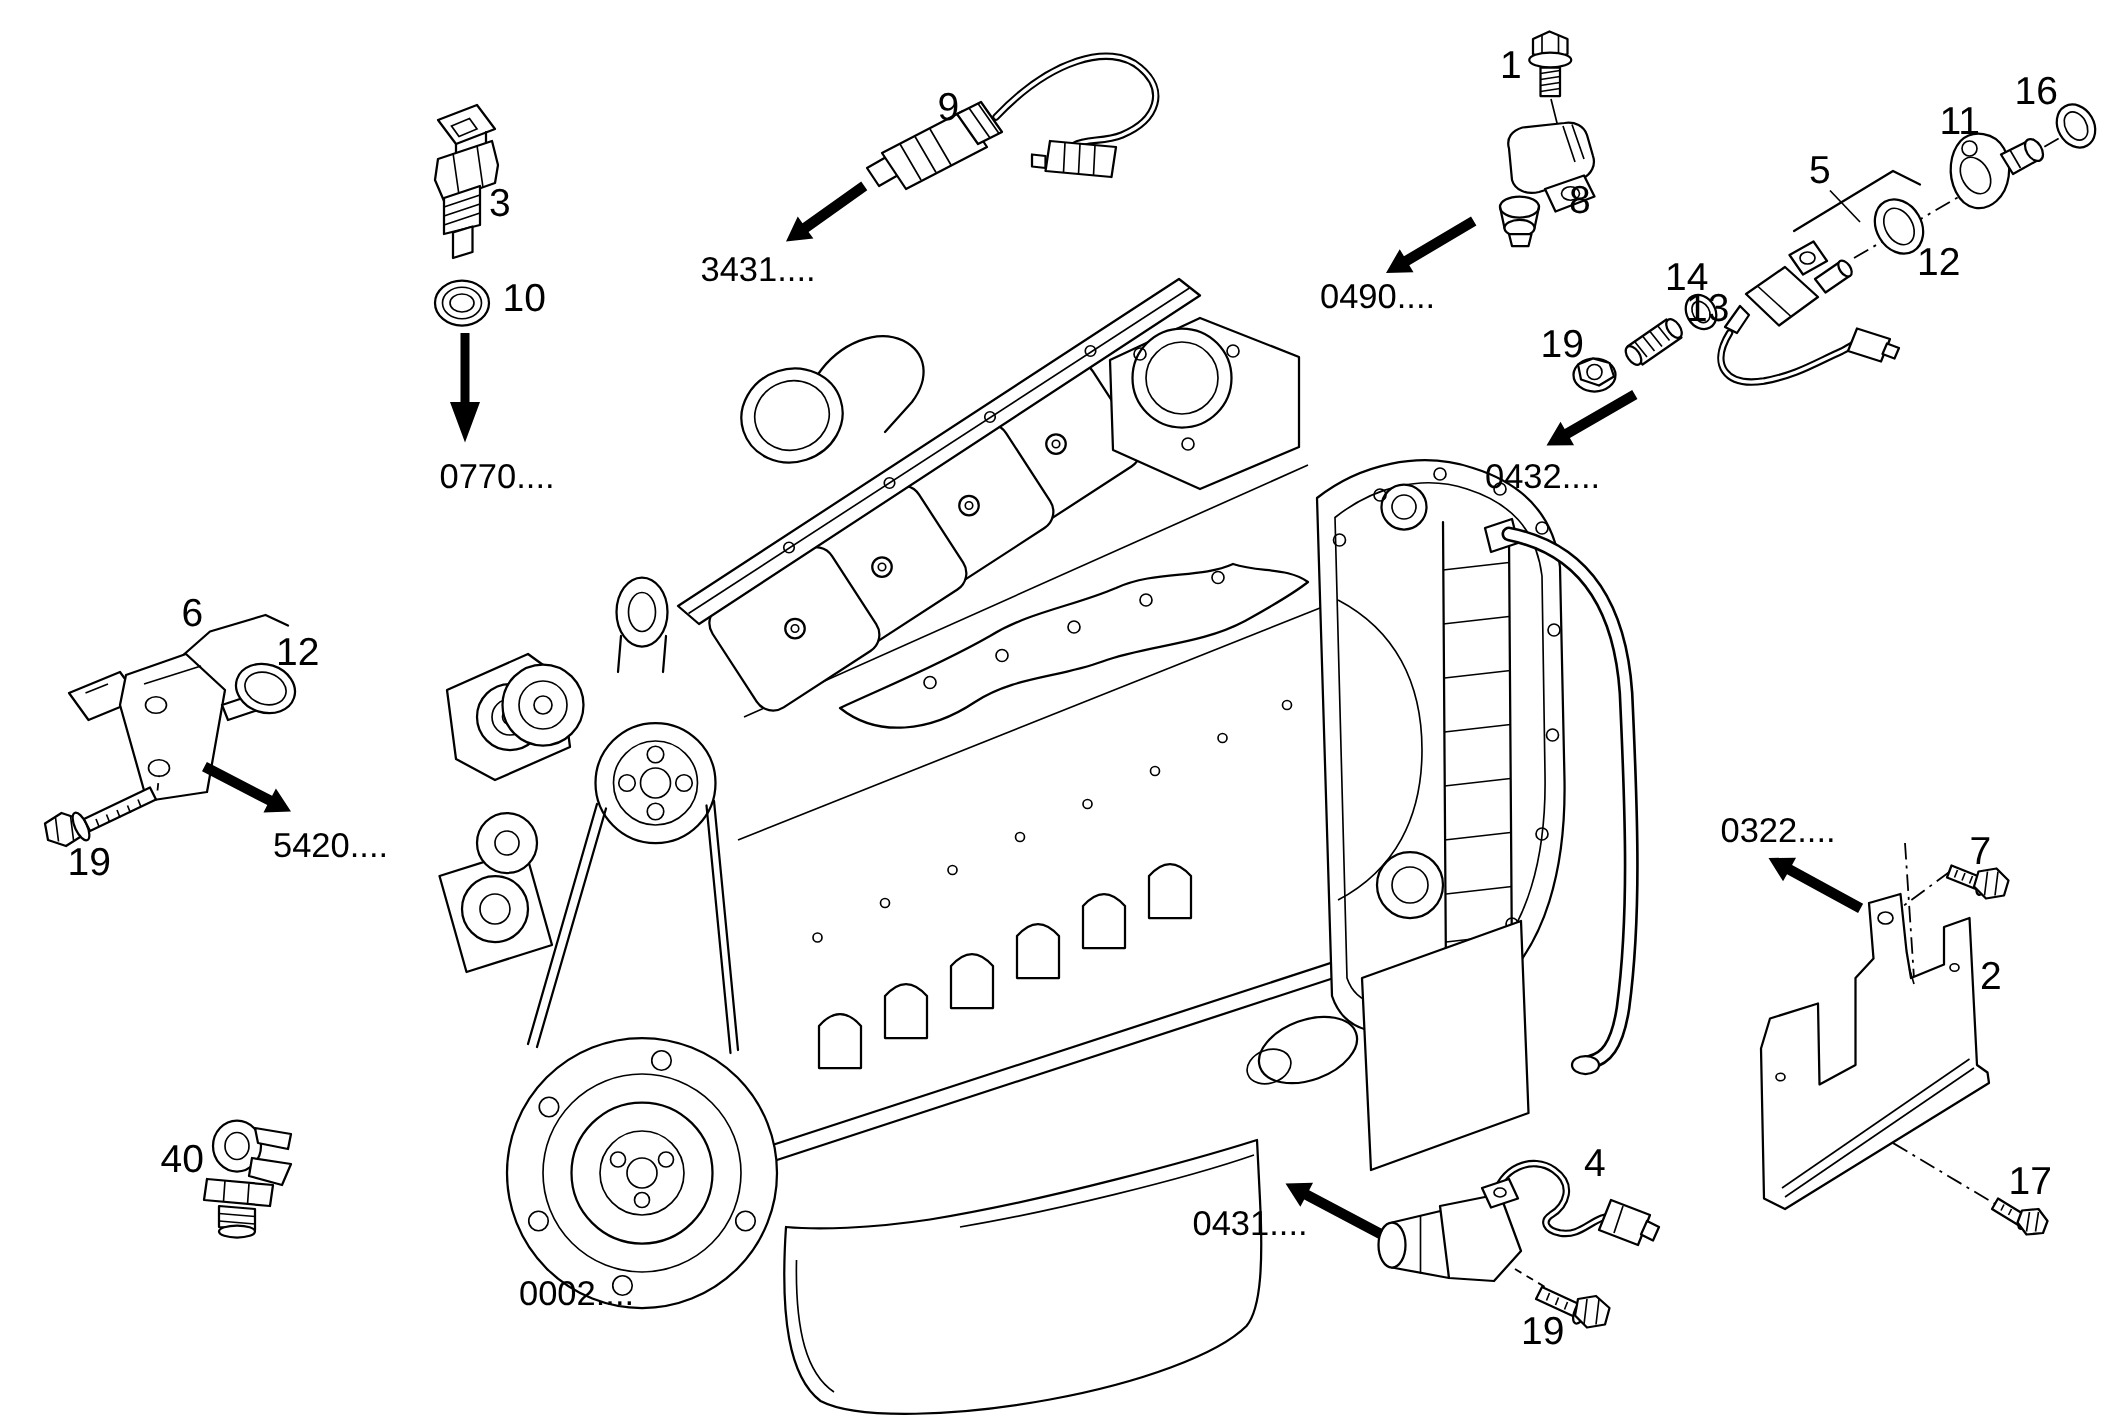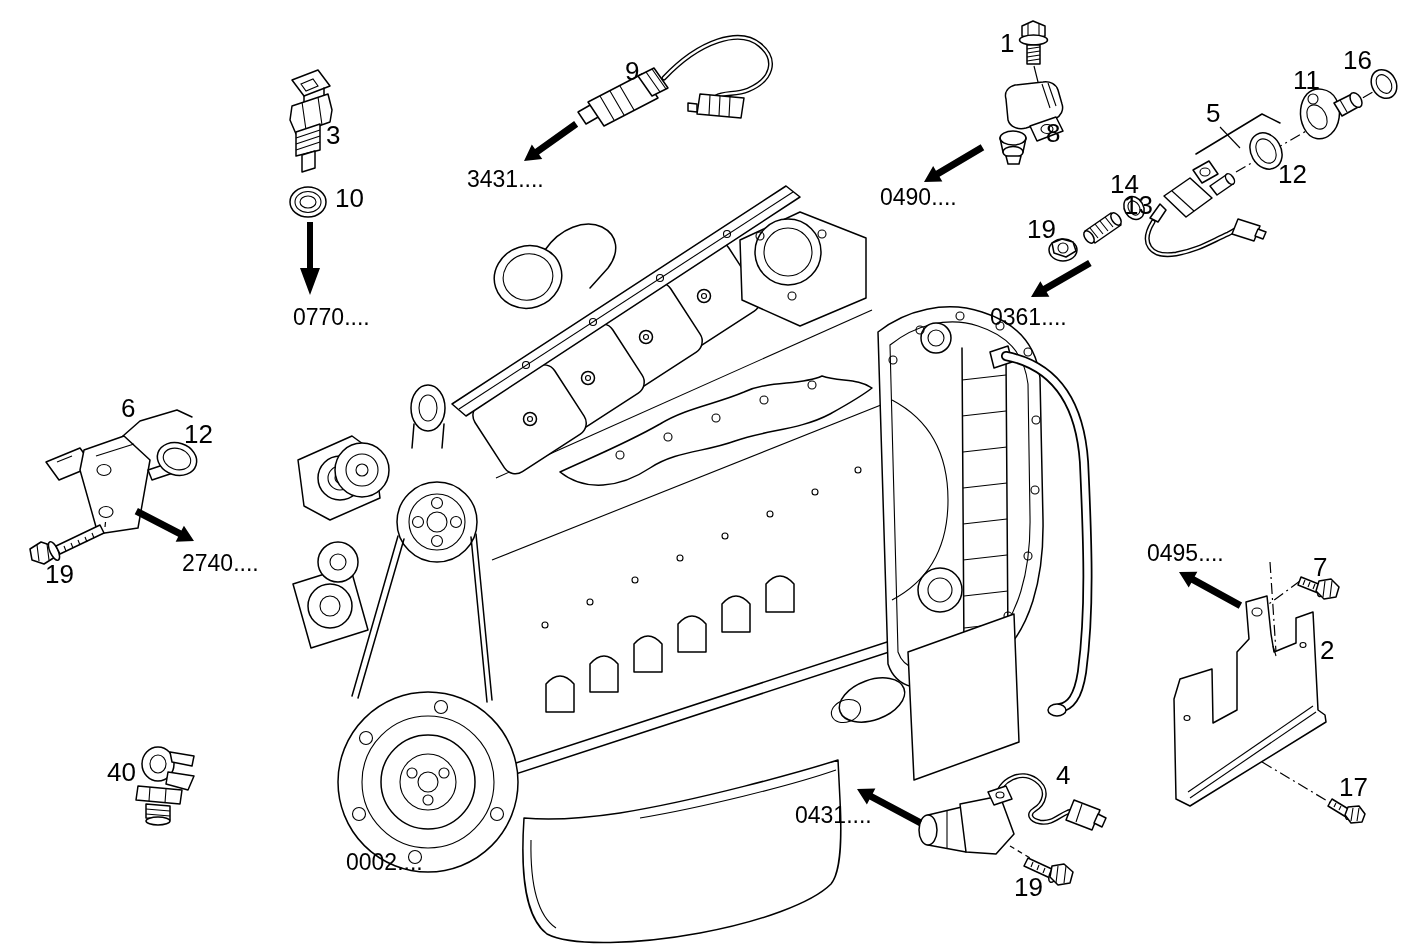--- a/index.html
+++ b/index.html
@@ -407,28 +407,28 @@
 <div class="lbl num" style="left:1000px;top:30px">1</div>
 <div class="lbl num" style="left:1046px;top:120px">8</div>
 <div class="lbl code" style="left:880px;top:186px">0490....</div>
 <div class="lbl num" style="left:1293px;top:67px">11</div>
 <div class="lbl num" style="left:1343px;top:47px">16</div>
 <div class="lbl num" style="left:1206px;top:100px">5</div>
 <div class="lbl num" style="left:1278px;top:161px">12</div>
 <div class="lbl num" style="left:1110px;top:171px">14</div>
 <div class="lbl num" style="left:1124px;top:192px">13</div>
 <div class="lbl num" style="left:1027px;top:216px">19</div>
-<div class="lbl code" style="left:990px;top:306px">0361....</div>
+<div class="lbl code" style="left:990px;top:306px">0432....</div>
 <div class="lbl num" style="left:121px;top:395px">6</div>
 <div class="lbl num" style="left:184px;top:421px">12</div>
 <div class="lbl num" style="left:45px;top:561px">19</div>
-<div class="lbl code" style="left:182px;top:552px">2740....</div>
+<div class="lbl code" style="left:182px;top:552px">5420....</div>
 <div class="lbl num" style="left:107px;top:759px">40</div>
 <div class="lbl code" style="left:346px;top:851px">0002....</div>
 <div class="lbl code" style="left:795px;top:804px">0431....</div>
 <div class="lbl num" style="left:1056px;top:762px">4</div>
 <div class="lbl num" style="left:1014px;top:874px">19</div>
-<div class="lbl code" style="left:1147px;top:542px">0495....</div>
+<div class="lbl code" style="left:1147px;top:542px">0322....</div>
 <div class="lbl num" style="left:1313px;top:554px">7</div>
 <div class="lbl num" style="left:1320px;top:637px">2</div>
 <div class="lbl num" style="left:1339px;top:774px">17</div>
 
 </div>
 
 </body></html>

